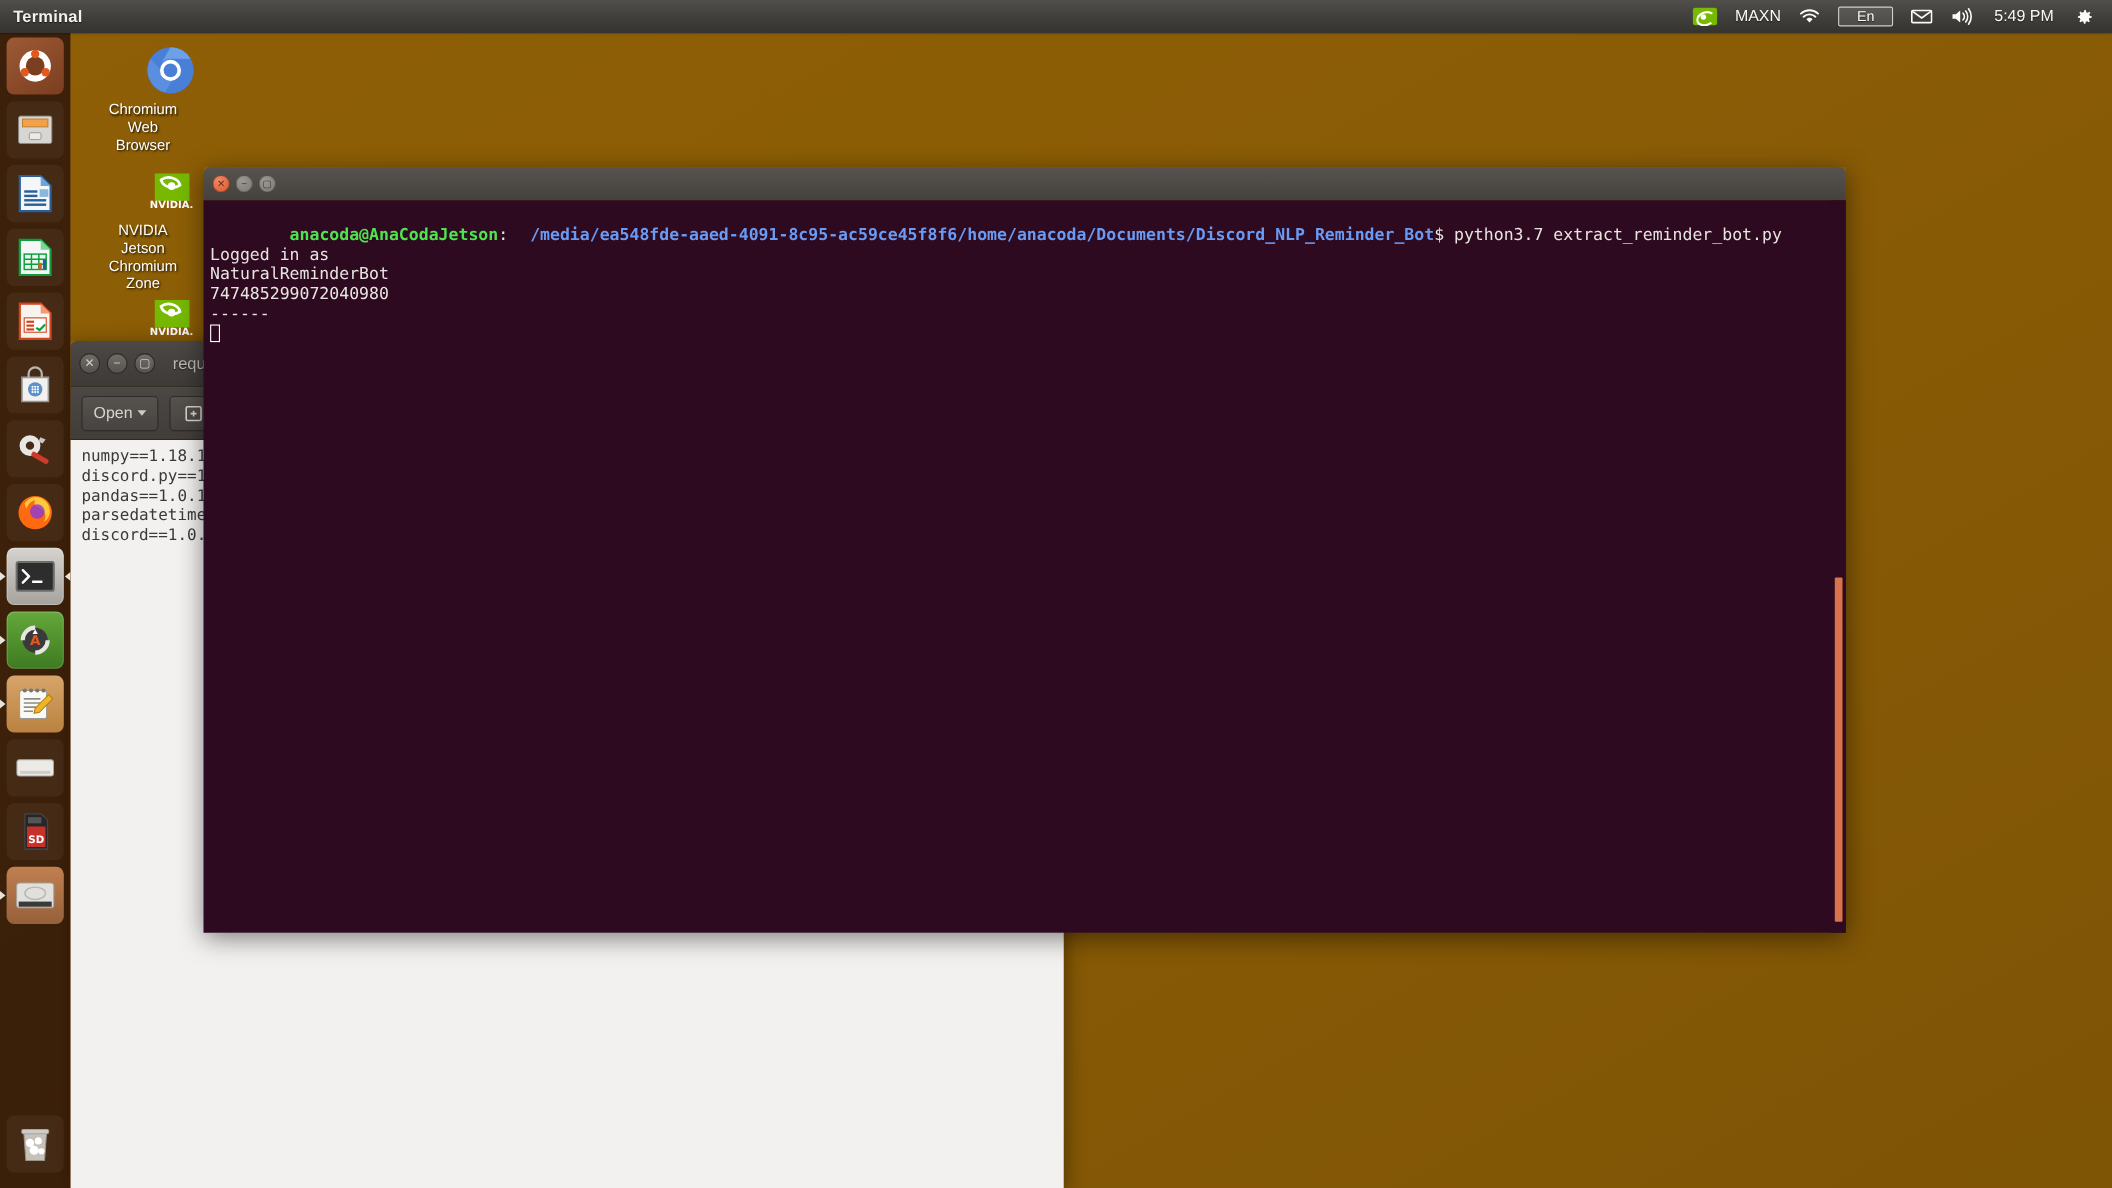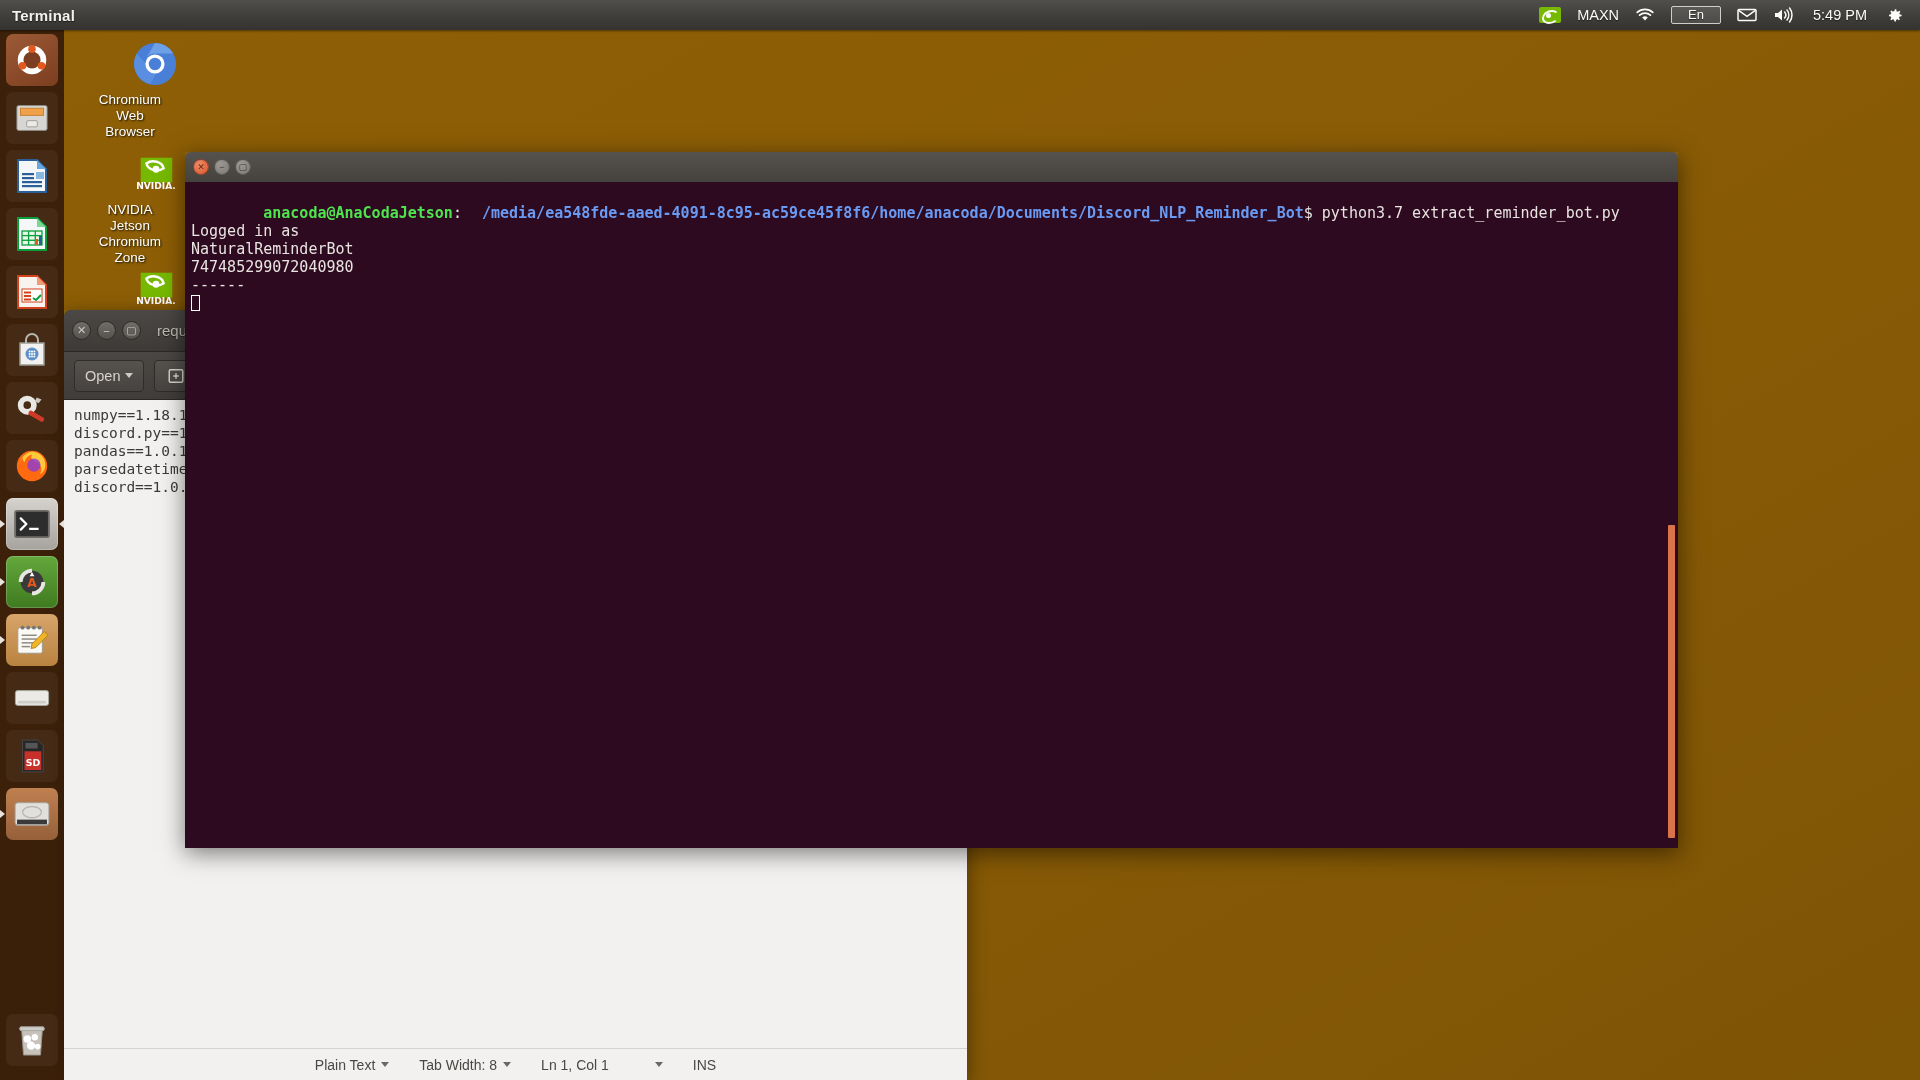--- a/index.html
+++ b/index.html
@@ -428,37 +428,20 @@
         </svg>
       </div>
     </div>
     <div id="gedit-body">
       <div id="gedit-text">numpy==1.18.1
 discord.py==1
 pandas==1.0.1
 parsedatetime
 discord==1.0.</div>
     </div>
-    <div id="gedit-status">
-      <div class="st-item">
-        <span>Plain Text</span>
-        <span class="caret"></span>
-      </div>
-      <div class="st-item">
-        <span>Tab Width: 8</span>
-        <span class="caret"></span>
-      </div>
-      <div class="st-item" style="gap:46px;">
-        <span>Ln 1, Col 1</span>
-        <span class="caret"></span>
-      </div>
-      <div class="st-item">
-        <span>INS</span>
-      </div>
-    </div>
   </div>
 
   <div id="terminal">
     <div id="term-header">
       <div class="tbtn close">✕</div>
       <div class="tbtn min">−</div>
       <div class="tbtn max">▢</div>
     </div>
     <div id="term-body">
       <div id="term-text">

